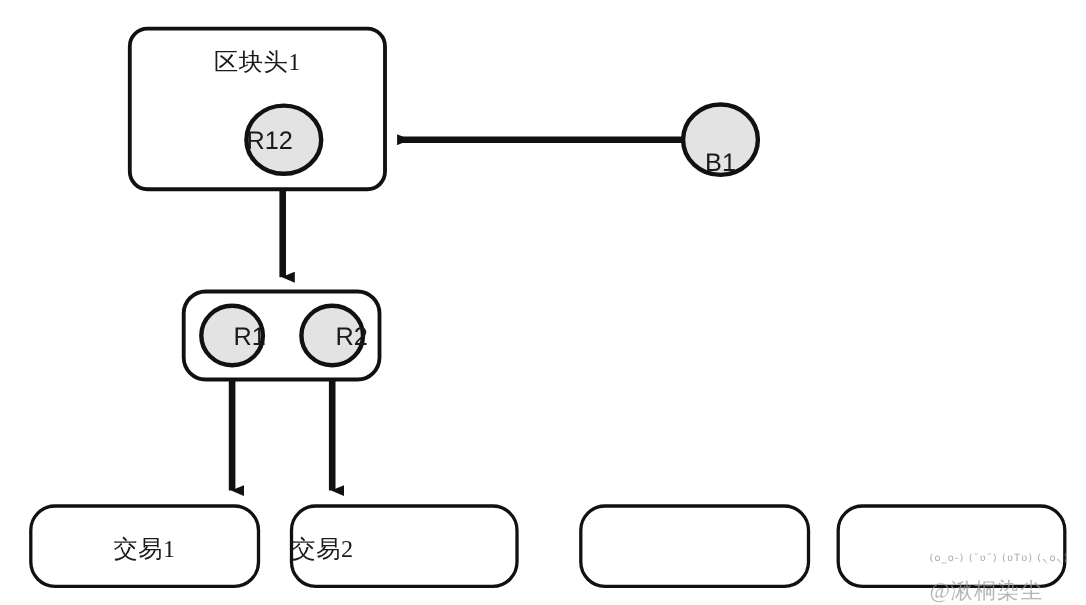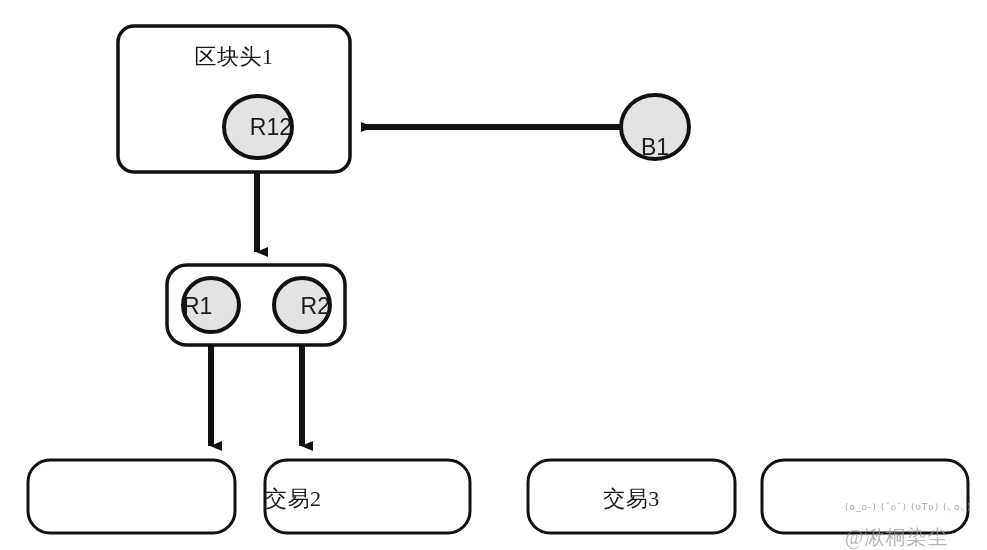--- a/index.html
+++ b/index.html
@@ -94,27 +94,27 @@
     <rect x="762" y="460" width="206" height="73" rx="22" ry="22" fill="#ffffff" stroke="#111111" stroke-width="3"></rect>
 
     <ellipse cx="258" cy="127" rx="34" ry="31" fill="#e3e3e3" stroke="#111111" stroke-width="4"></ellipse>
     <ellipse cx="655" cy="127" rx="34" ry="32" fill="#e3e3e3" stroke="#111111" stroke-width="4"></ellipse>
     <ellipse cx="211" cy="305" rx="28" ry="27" fill="#e3e3e3" stroke="#111111" stroke-width="4"></ellipse>
     <ellipse cx="302" cy="305" rx="28" ry="27" fill="#e3e3e3" stroke="#111111" stroke-width="4"></ellipse>
   </svg>
 
   <div class="node-label box-label" style="left:118px; top:42px; width:232px; text-align:center;">区块头1</div>
 
-  <div class="node-label circle-label" style="left:224px; top:114px; width:68px; text-align:right;">R12</div>
+  <div class="node-label circle-label" style="left:224px; top:114px; width:68px; text-align:left;">R12</div>
 
   <div class="node-label circle-label" style="left:621px; top:114px; width:68px; text-align:center;margin-top:20px;">B1</div>
 
-  <div class="node-label circle-label" style="left:183px; top:293px; width:56px; text-align:left;">R1</div>
+  <div class="node-label circle-label" style="left:183px; top:293px; width:56px; text-align:center;padding-left:16px;">R1</div>
 
-  <div class="node-label circle-label" style="left:274px; top:293px; width:56px; text-align:right;">R2</div>
+  <div class="node-label circle-label" style="left:274px; top:293px; width:56px; text-align:left;padding-left:31px;">R2</div>
 
+  <div class="node-label box-label" style="left:28px; top:484px; width:207px; text-align:center;">交易1</div>
   <div class="node-label box-label" style="left:265px; top:484px; width:205px; text-align:left;">交易2</div>
-  <div class="node-label box-label" style="left:528px; top:484px; width:207px; text-align:center;">交易3</div>
 
   <div class="watermark wm-sub" style="left:845px; top:500px;text-align:center;">(о_о-) (˘ʋ˘) (ʋTʋ) (৲o৲)</div>
   <div class="watermark wm-main" style="left:845px; top:512px;">@湫桐染尘</div>
 
 </div>
 
 </body></html>

